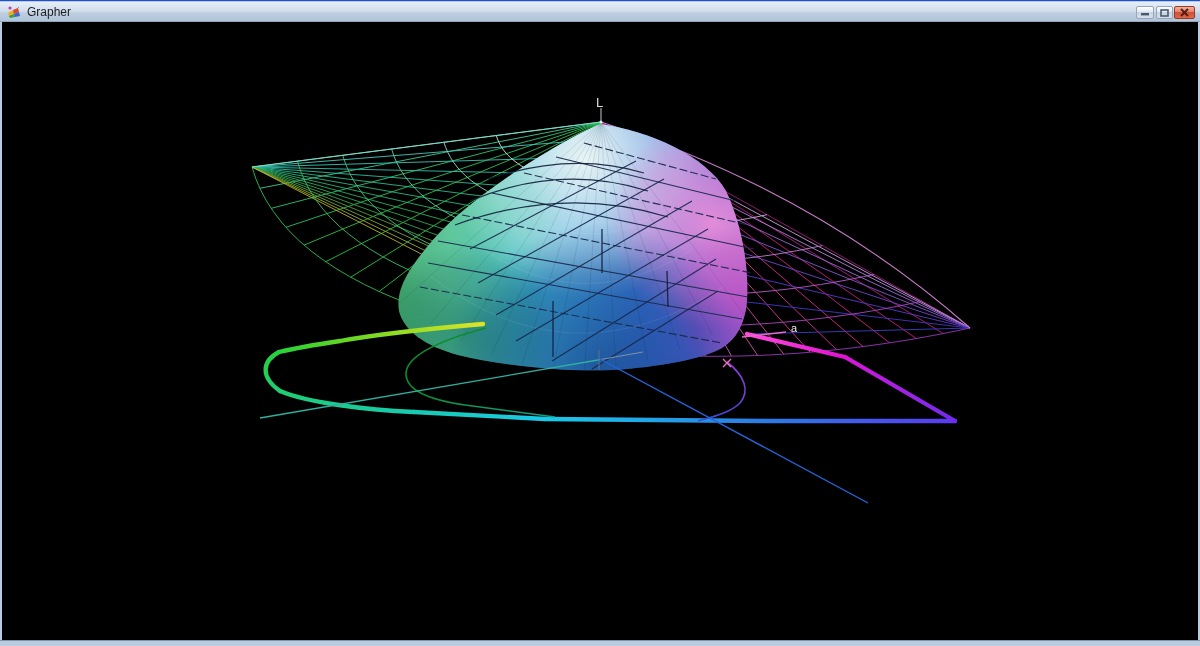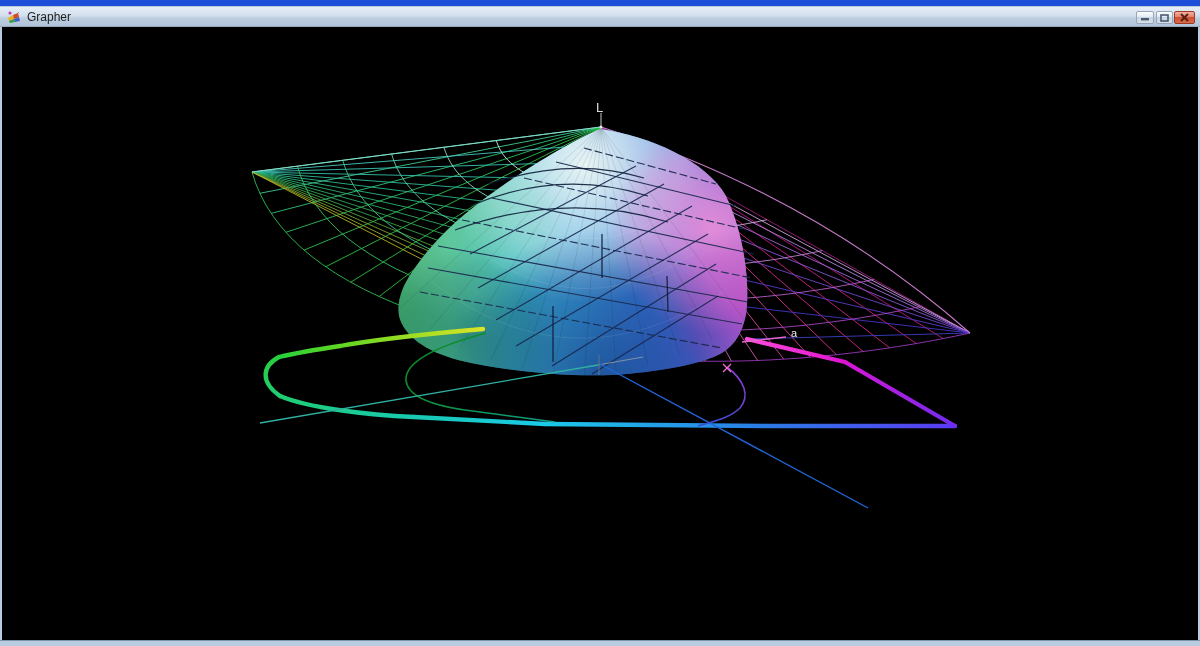--- a/index.html
+++ b/index.html
@@ -1,18 +1,18 @@
 <!DOCTYPE html>
 <html><head>
 <meta charset="utf-8">
 <style>
   html,body{margin:0;padding:0;background:#222;}
   *{box-sizing:border-box;}
   #win{position:relative;width:1200px;height:646px;font-family:"Liberation Sans",sans-serif;
-       background:#b9cbdf;overflow:hidden;border-top:6px solid #1d4ed8;}
+       background:#b9cbdf;overflow:hidden;border-top:1px solid #1d4ed8;}
   
   #titlebar{position:absolute;left:0;top:1px;width:100%;height:20px;
     background:linear-gradient(#e6eef8 0%,#d3dfee 45%,#bccddf 60%,#b2c4d9 100%);
     border-bottom:1px solid #93a7bd;}
   #titleicon{position:absolute;left:6px;top:2px;width:16px;height:16px;}
   #titletext{position:absolute;left:27px;top:3px;font-size:12px;color:#1d1d1d;}
   .winbtn{position:absolute;top:4px;height:13px;border:1px solid #8example;}
   .btn-light{background:linear-gradient(#fdfeff,#e3eaf2 45%,#c8d4e2 50%,#d7e0ea);
     border:1px solid #97a5b6;border-radius:2px;}
   .btn-close{background:linear-gradient(#f4b0a0,#e2826b 45%,#cf5034 50%,#d96a4a);

